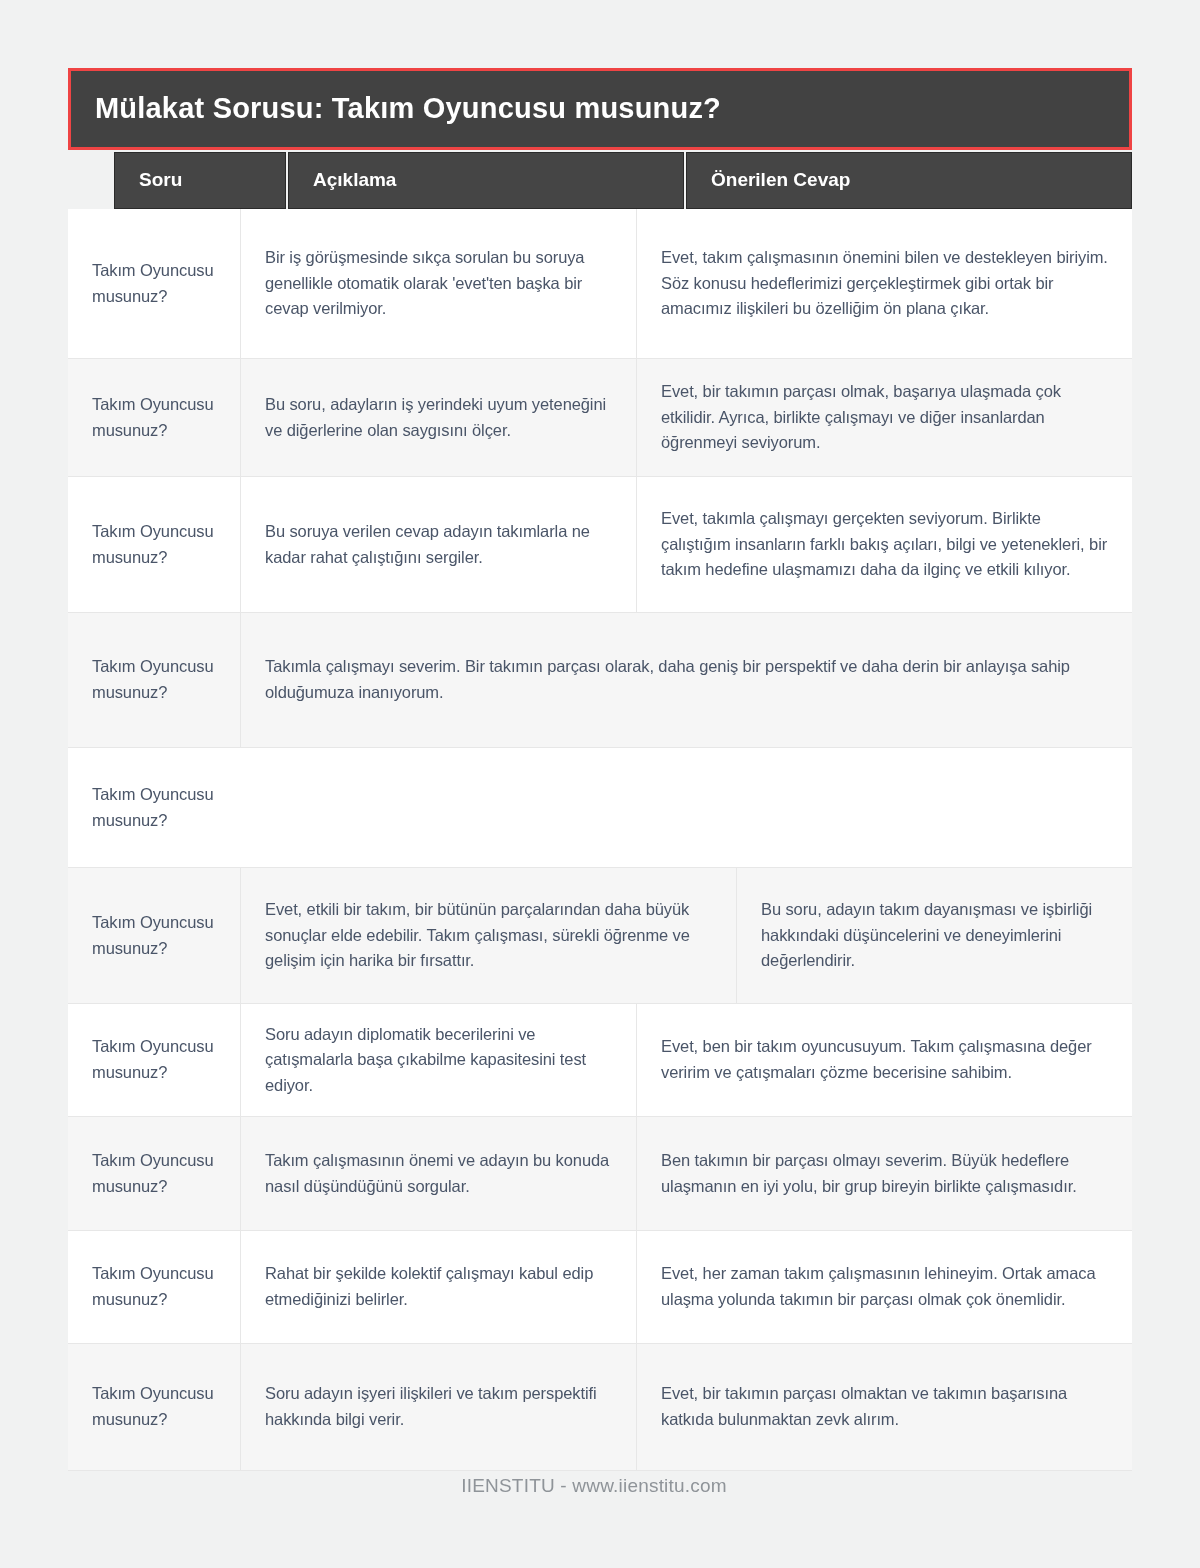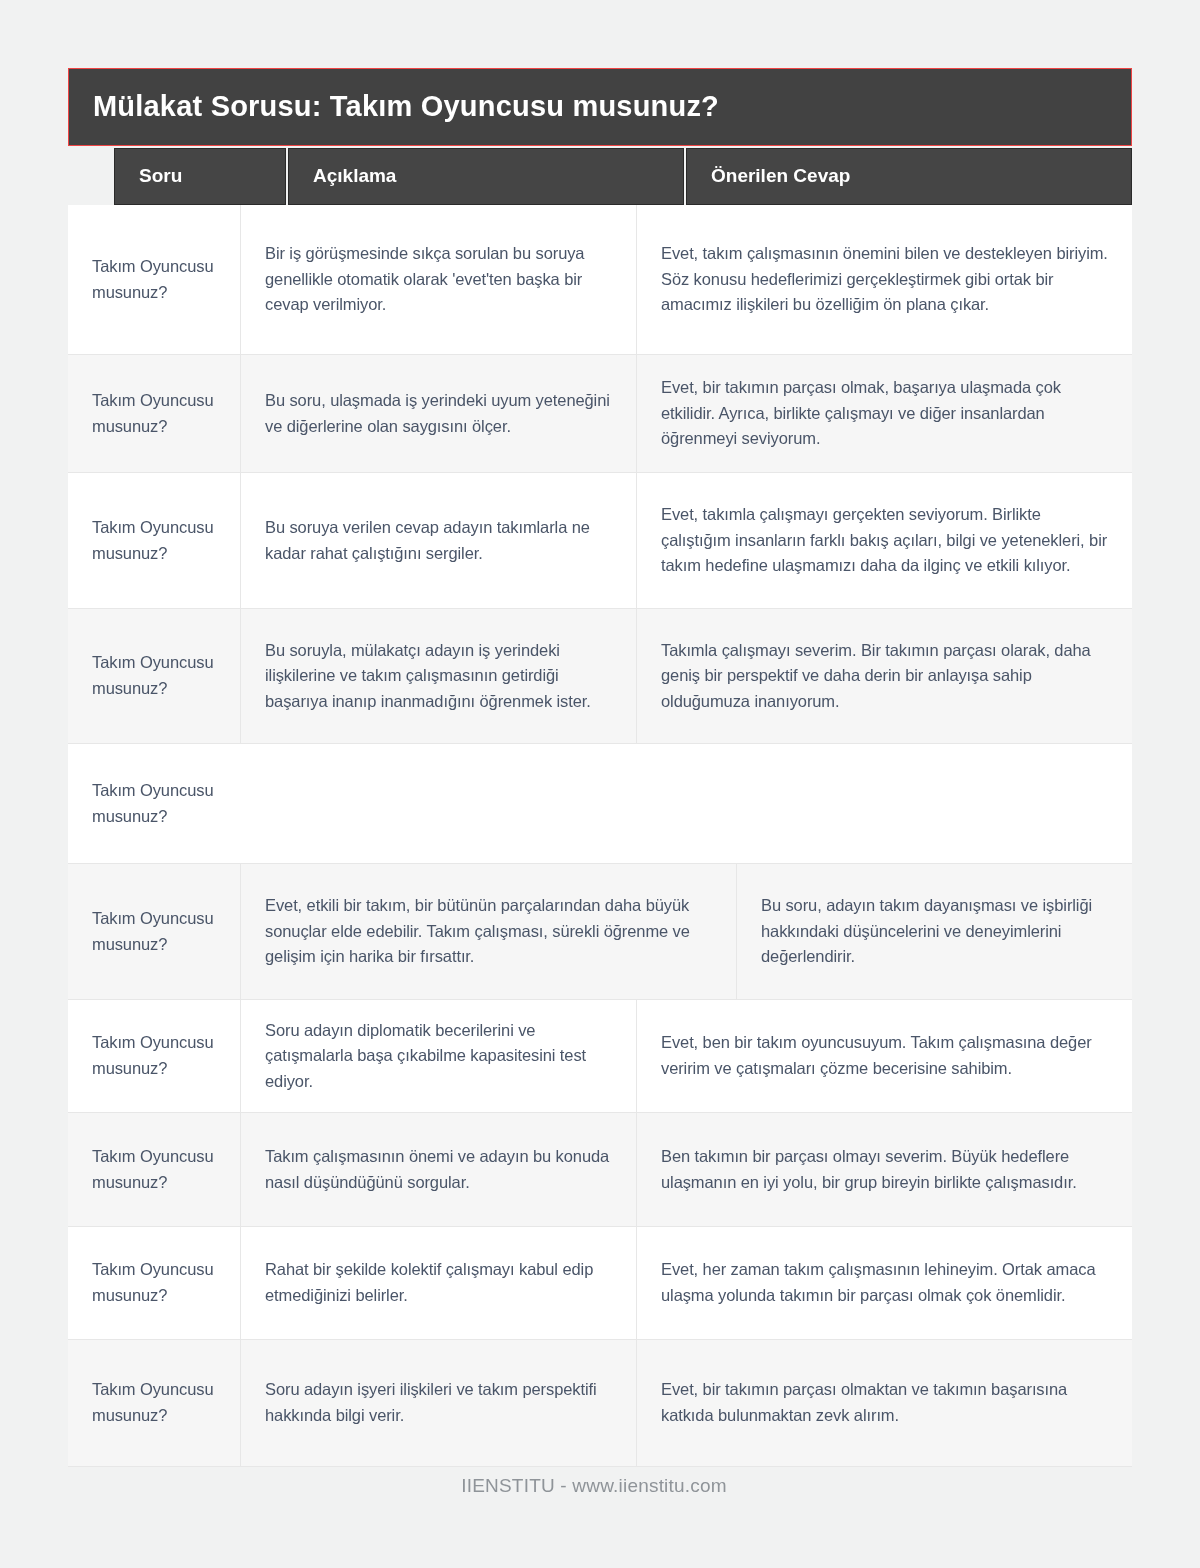--- a/index.html
+++ b/index.html
@@ -9,21 +9,21 @@
     font-family: "Liberation Sans", sans-serif;
     overflow: hidden;
   }
   .card {
     position: absolute;
     left: 68px; top: 68px;
     width: 1064px;
   }
   .title-bar {
     background: #424242;
-    border: 1px solid #ef4444;
+    border: 3px solid #ef4444;
     color: #ffffff;
     font-size: 29px;
     font-weight: bold;
     padding: 21px 24px 22px 24px;
     letter-spacing: 0.2px;
     margin-bottom: 2px;
   }
   .header-row {
     display: flex;
     gap: 2px;
@@ -100,43 +100,40 @@
         </div>
         <div class="cell c2">
           <span>Evet, takım çalışmasının önemini bilen ve destekleyen biriyim. Söz konusu hedeflerimizi gerçekleştirmek gibi ortak bir amacımız ilişkileri bu özelliğim ön plana çıkar.</span>
         </div>
       </div>
       <div class="row">
         <div class="cell c0">
           <span>Takım Oyuncusu musunuz?</span>
         </div>
         <div class="cell c1">
-          <span>Bu soru, ulaşmada iş yerindeki uyum yeteneğini ve diğerlerine olan saygısını ölçer.</span>
+          <span>Bu soru, adayların iş yerindeki uyum yeteneğini ve diğerlerine olan saygısını ölçer.</span>
         </div>
         <div class="cell c2">
           <span>Evet, bir takımın parçası olmak, başarıya ulaşmada çok etkilidir. Ayrıca, birlikte çalışmayı ve diğer insanlardan öğrenmeyi seviyorum.</span>
         </div>
       </div>
       <div class="row">
         <div class="cell c0">
           <span>Takım Oyuncusu musunuz?</span>
         </div>
         <div class="cell c1">
           <span>Bu soruya verilen cevap adayın takımlarla ne kadar rahat çalıştığını sergiler.</span>
         </div>
         <div class="cell c2">
           <span>Evet, takımla çalışmayı gerçekten seviyorum. Birlikte çalıştığım insanların farklı bakış açıları, bilgi ve yetenekleri, bir takım hedefine ulaşmamızı daha da ilginç ve etkili kılıyor.</span>
         </div>
       </div>
       <div class="row">
         <div class="cell c0">
           <span>Takım Oyuncusu musunuz?</span>
-        </div>
-        <div class="cell c1">
-          <span>Bu soruyla, mülakatçı adayın iş yerindeki ilişkilerine ve takım çalışmasının getirdiği başarıya inanıp inanmadığını öğrenmek ister.</span>
         </div>
         <div class="cell c2">
           <span>Takımla çalışmayı severim. Bir takımın parçası olarak, daha geniş bir perspektif ve daha derin bir anlayışa sahip olduğumuza inanıyorum.</span>
         </div>
       </div>
       <div class="row">
         <div class="cell c0">
           <span>Takım Oyuncusu musunuz?</span>
         </div>
       </div>

